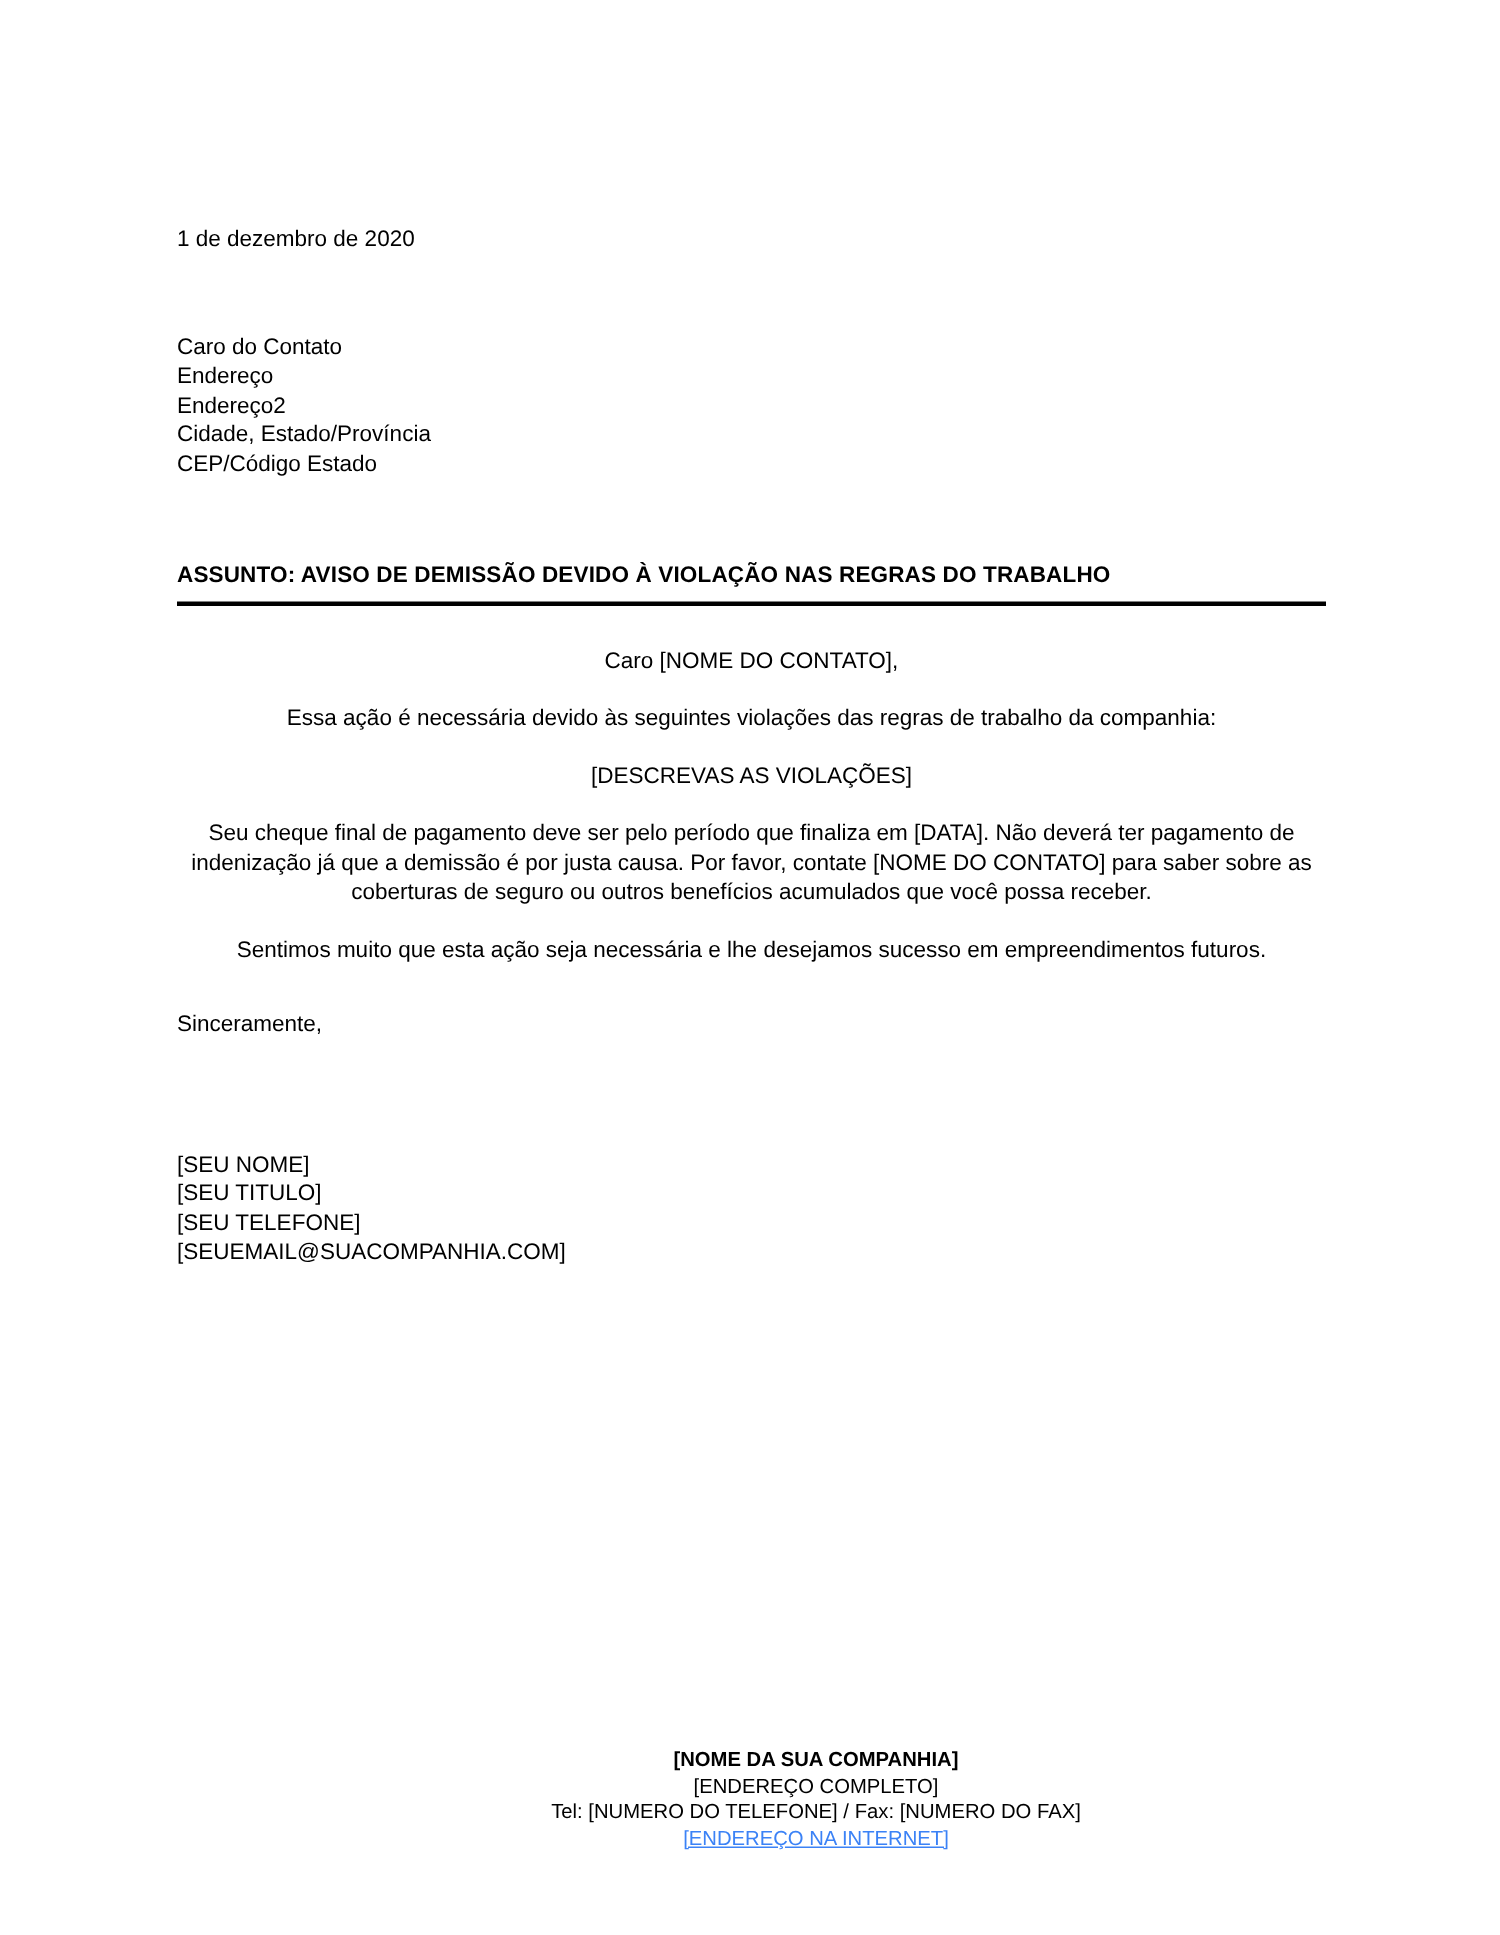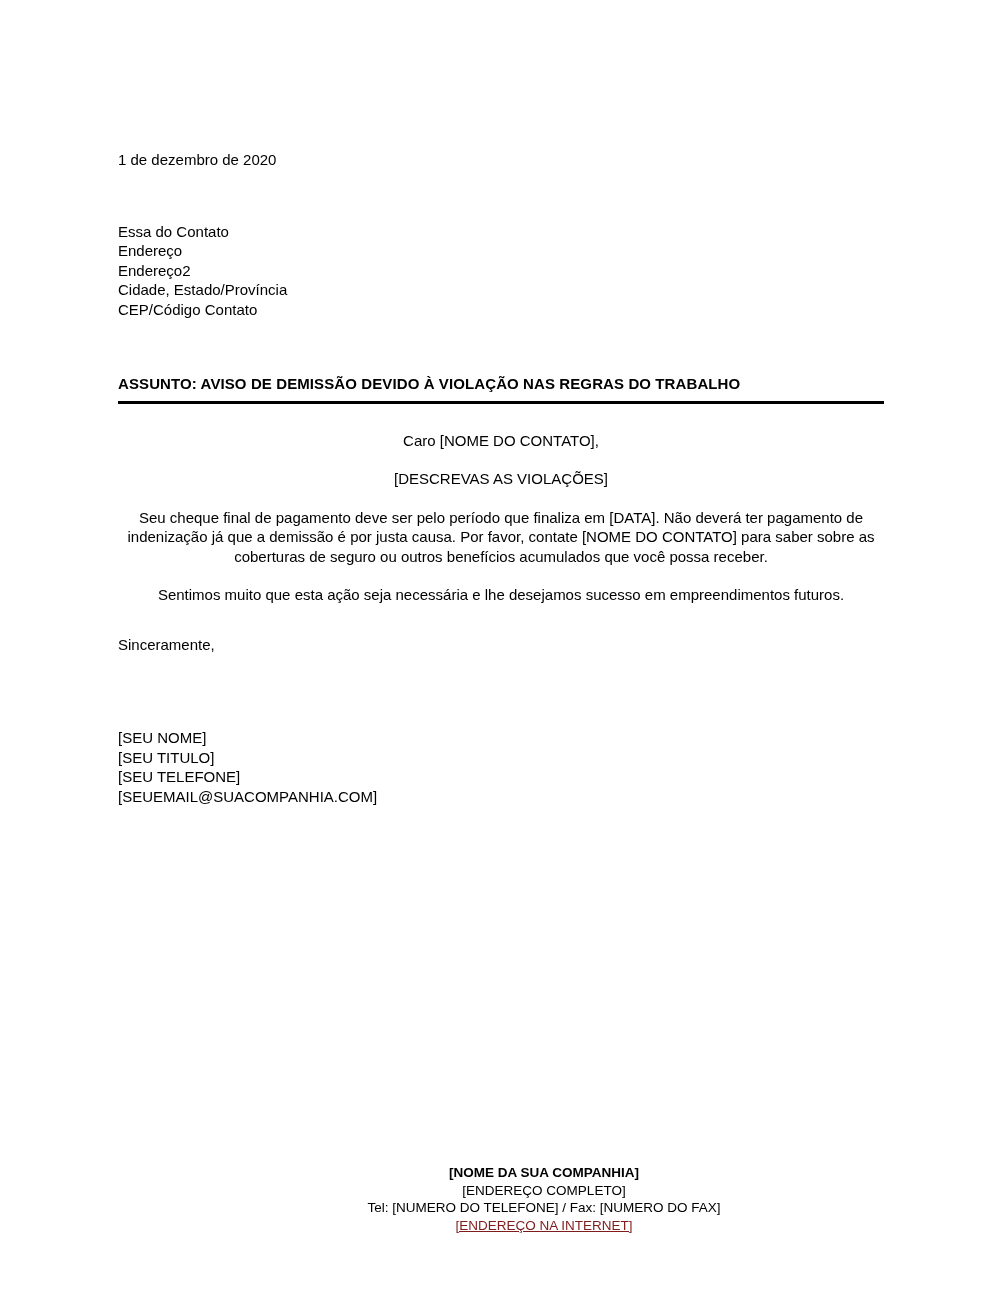--- a/index.html
+++ b/index.html
@@ -86,49 +86,50 @@
     padding-left: 44px;
   }
   .footer .f-line {
     font-size: 13.5px;
     line-height: 17.5px;
   }
   .footer .f-company {
     font-weight: bold;
   }
   .footer .f-link {
-    color: #7f1d1d;
+    color: #3b82f6;
     text-decoration: underline;
     cursor: pointer;
   }
 </style>
 </head>
 <body>
 
 <div class="page">
 
   <div class="content">
 
     <div class="date-line">1 de dezembro de 2020</div>
 
     <div class="address-block">
-      <div class="line">Essa do Contato</div>
+      <div class="line">Caro do Contato</div>
       <div class="line">Endereço</div>
       <div class="line">Endereço2</div>
       <div class="line">Cidade, Estado/Província</div>
-      <div class="line">CEP/Código Contato</div>
+      <div class="line">CEP/Código Estado</div>
     </div>
 
     <div class="subject-block">
       <div class="subject-text">ASSUNTO: AVISO DE DEMISSÃO DEVIDO À VIOLAÇÃO NAS REGRAS DO TRABALHO</div>
       <div class="subject-rule"></div>
     </div>
 
     <div class="body-block">
       <p class="para">Caro [NOME DO CONTATO],</p>
+      <p class="para">Essa ação é necessária devido às seguintes violações das regras de trabalho da companhia:</p>
       <p class="para">[DESCREVAS AS VIOLAÇÕES]</p>
       <p class="para">Seu cheque final de pagamento deve ser pelo período que finaliza em [DATA]. Não deverá ter pagamento de indenização já que a demissão é por justa causa. Por favor, contate [NOME DO CONTATO] para saber sobre as coberturas de seguro ou outros benefícios acumulados que você possa receber.</p>
       <p class="para last-of-body">Sentimos muito que esta ação seja necessária e lhe desejamos sucesso em empreendimentos futuros.</p>
     </div>
 
     <div class="closing">Sinceramente,</div>
 
     <div class="signature-gap"></div>
 
     <div class="signature-block">

